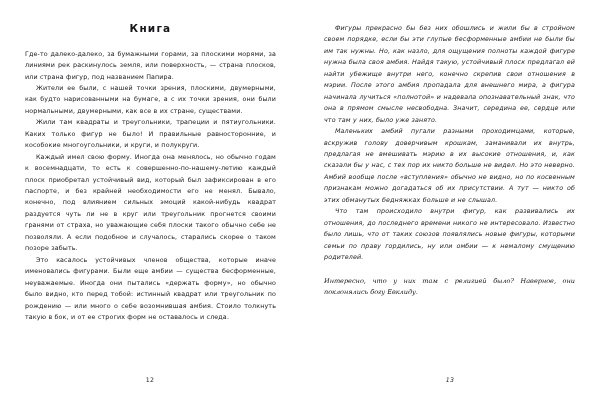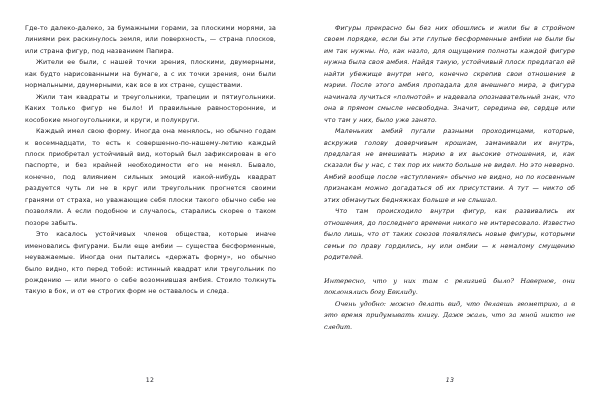--- a/index.html
+++ b/index.html
@@ -104,20 +104,21 @@
     box-sizing: border-box;
   }
 </style>
 </head>
 <body>
 
 <div class="spread">
 
   <div class="page page-left">
 
+    <h1 class="chapter-title">Книга</h1>
 
     <p class="body-text">Где-то далеко-далеко, за бумажными горами, за плоскими морями, за линиями рек раскинулось земля, или поверхность, — страна плосков, или страна фигур, под названием Папира.</p>
 
     <p class="body-text indent">Жители ее были, с нашей точки зрения, плоскими, двумерными, как будто нарисованными на бумаге, а с их точки зрения, они были нормальными, двумерными, как все в их стране, существами.</p>
 
     <p class="body-text indent">Жили там квадраты и треугольники, трапеции и пятиугольники. Каких только фигур не было! И правильные равносторонние, и кособокие многоугольники, и круги, и полукруги.</p>
 
     <p class="body-text indent">Каждый имел свою форму. Иногда она менялось, но обычно годам к восемнадцати, то есть к совершенно-по-нашему-летию каждый плоск приобретал устойчивый вид, который был зафиксирован в его паспорте, и без крайней необходимости его не менял. Бывало, конечно, под влиянием сильных эмоций какой-нибудь квадрат раздуется чуть ли не в круг или треугольник прогнется своими гранями от страха, но уважающие себя плоски такого обычно себе не позволяли. А если подобное и случалось, старались скорее о таком позоре забыть.</p>
 
     <p class="body-text indent">Это касалось устойчивых членов общества, которые иначе именовались фигурами. Были еще амбии — существа бесформенные, неуважаемые. Иногда они пытались «держать форму», но обычно было видно, кто перед тобой: истинный квадрат или треугольник по рождению — или много о себе возомнившая амбия. Стоило толкнуть такую в бок, и от ее строгих форм не оставалось и следа.</p>
@@ -130,20 +131,19 @@
 
     <p class="body-text indent">Фигуры прекрасно бы без них обошлись и жили бы в стройном своем порядке, если бы эти глупые бесформенные амбии не были бы им так нужны. Но, как назло, для ощущения полноты каждой фигуре нужна была своя амбия. Найдя такую, устойчивый плоск предлагал ей найти убежище внутри него, конечно скрепив свои отношения в мэрии. После этого амбия пропадала для внешнего мира, а фигура начинала лучиться «полнотой» и надевала опознавательный знак, что она в прямом смысле несвободна. Значит, середина ее, сердце или что там у них, было уже занято.</p>
 
     <p class="body-text indent">Маленьких амбий пугали разными проходимцами, которые, вскружив голову доверчивым крошкам, заманивали их внутрь, предлагая не вмешивать мэрию в их высокие отношения, и, как сказали бы у нас, с тех пор их никто больше не видел. Но это неверно. Амбий вообще после «вступления» обычно не видно, но по косвенным признакам можно догадаться об их присутствии. А тут — никто об этих обманутых бедняжках больше и не слышал.</p>
 
     <p class="body-text indent">Что там происходило внутри фигур, как развивались их отношения, до последнего времени никого не интересовало. Известно было лишь, что от таких союзов появлялись новые фигуры, которыми семьи по праву гордились, ну или омбии — к немалому смущению родителей.</p>
 
     <div class="serif-block">
       <p class="serif-text">Интересно, что у них там с религией было? Наверное, они поклонялись богу Евклиду.</p>
 
-      <p class="serif-text indent">Очень удобно: можно делать вид, что делаешь геометрию, а в это время придумывать книгу. Даже жаль, что за мной никто не следит.</p>
     </div>
 
     <div class="folio">13</div>
 
   </div>
 
 </div>
 
 </body></html>

